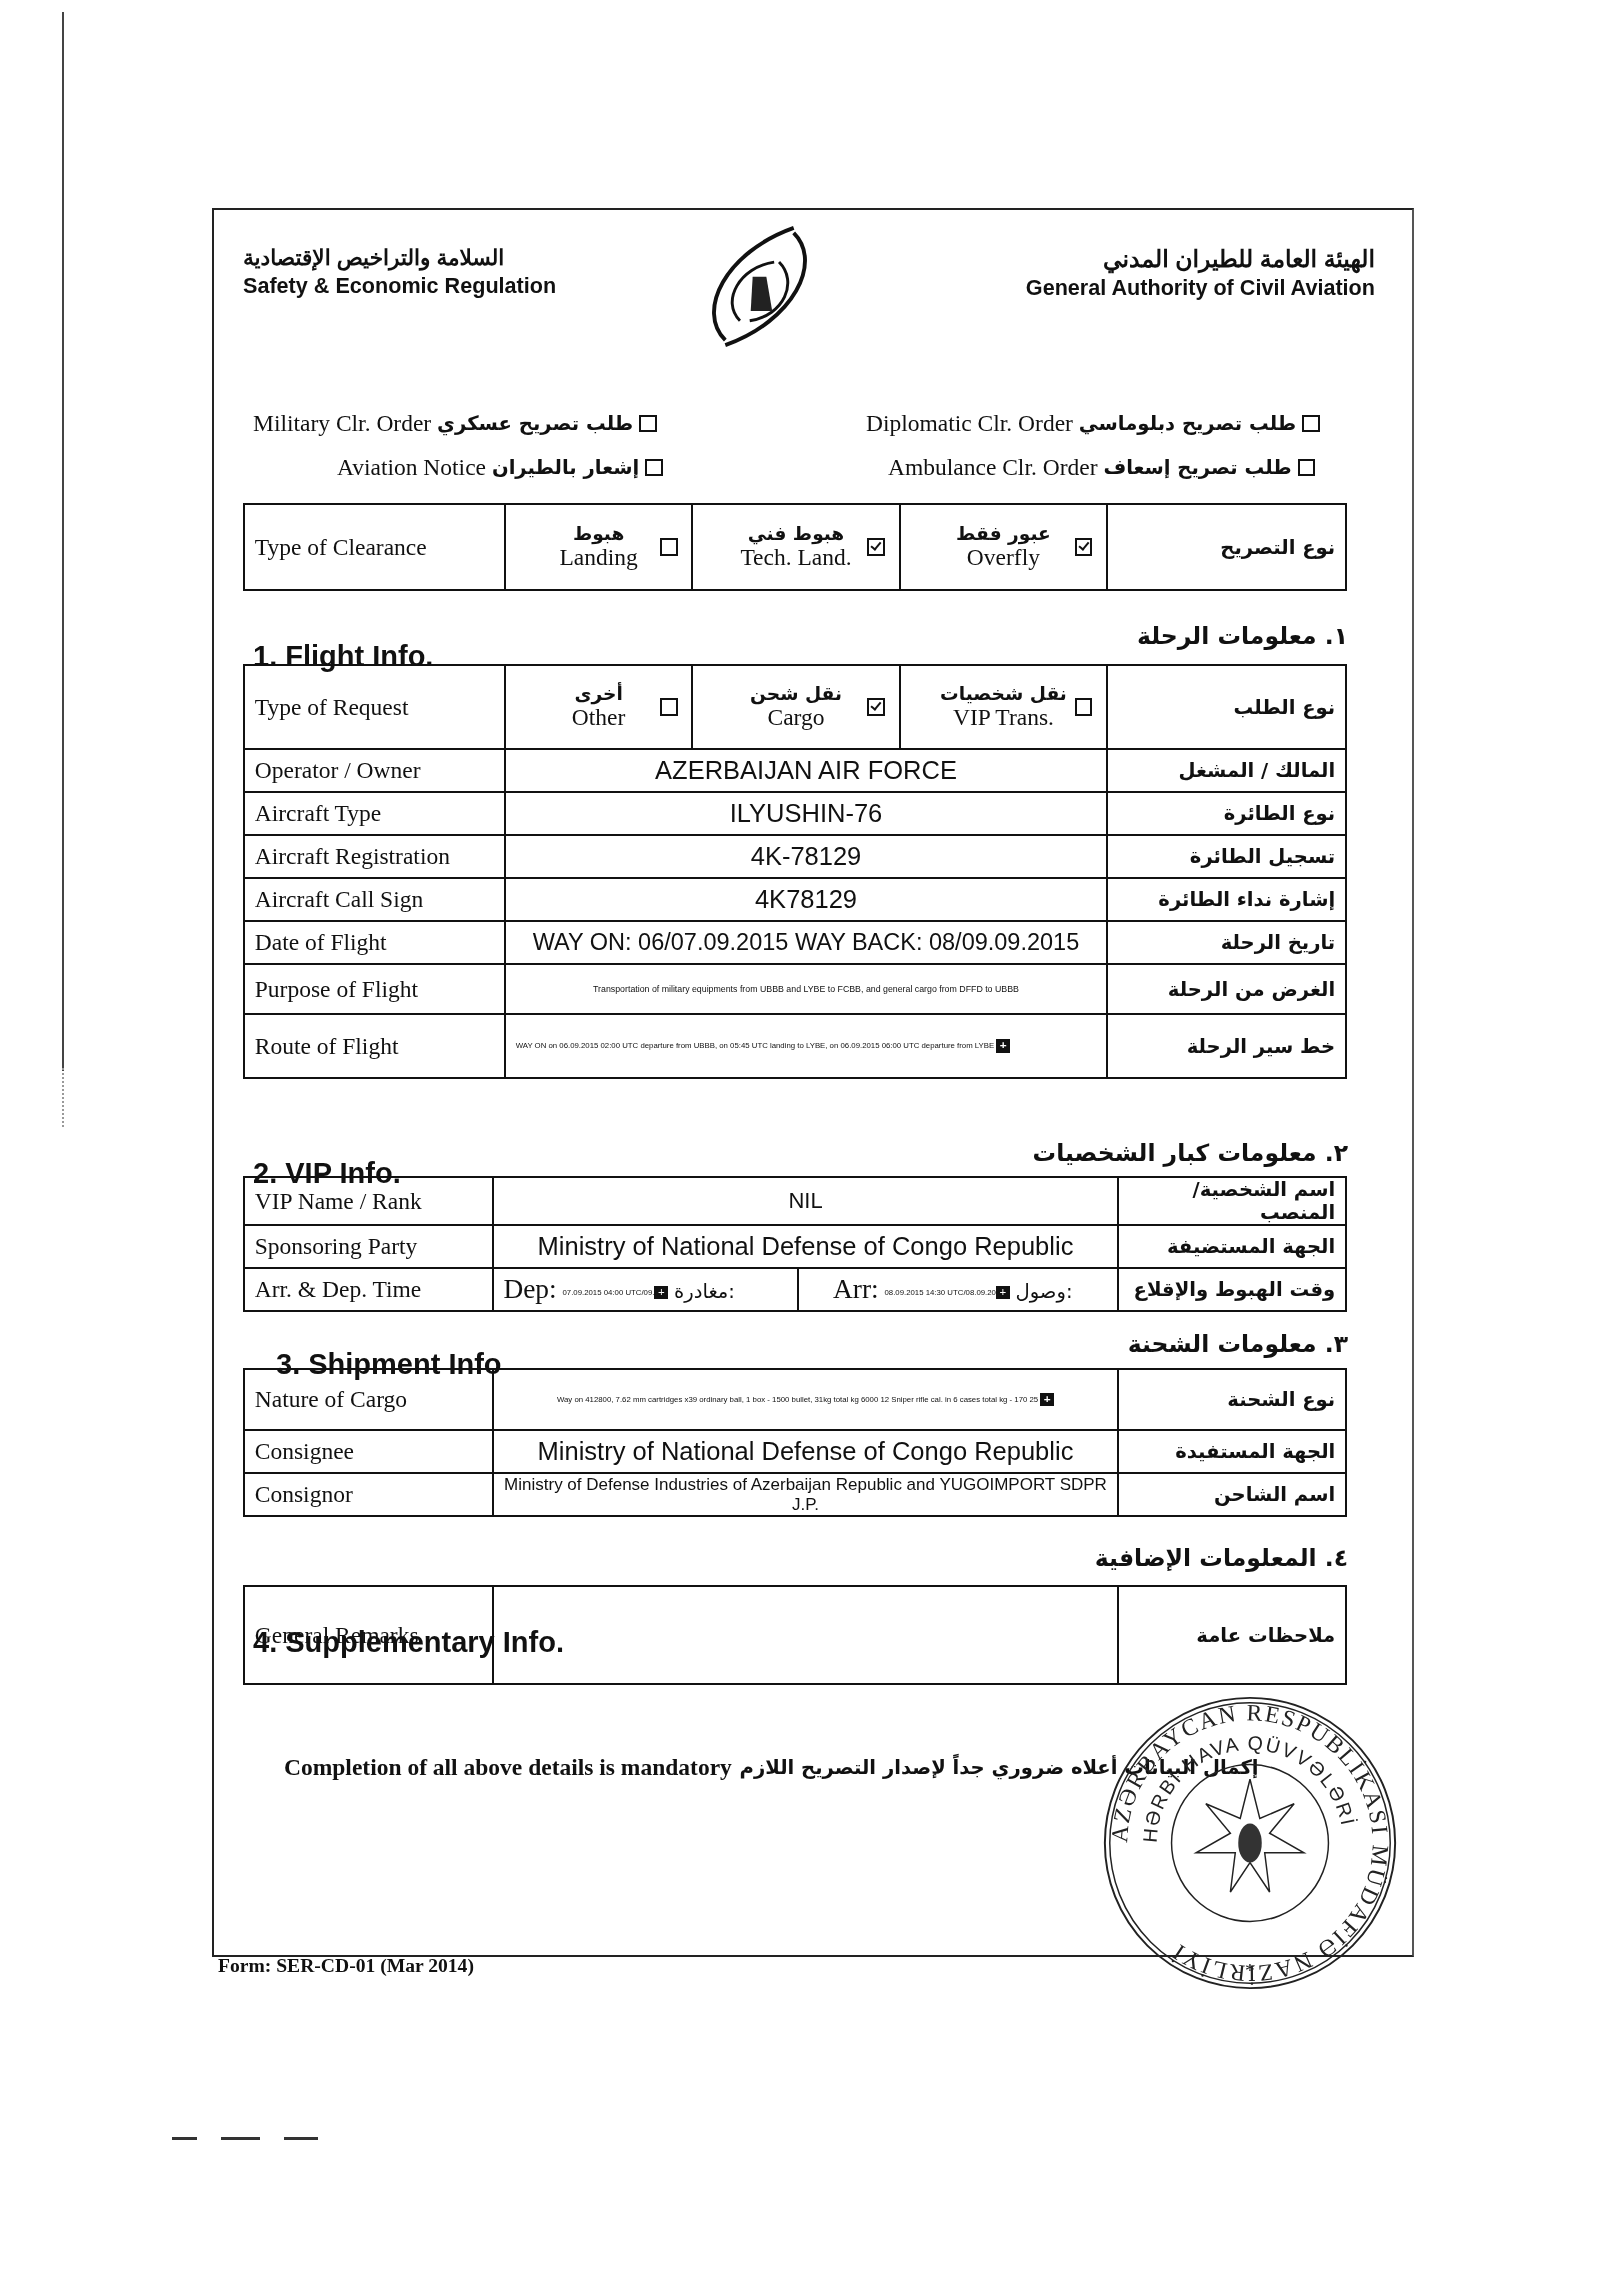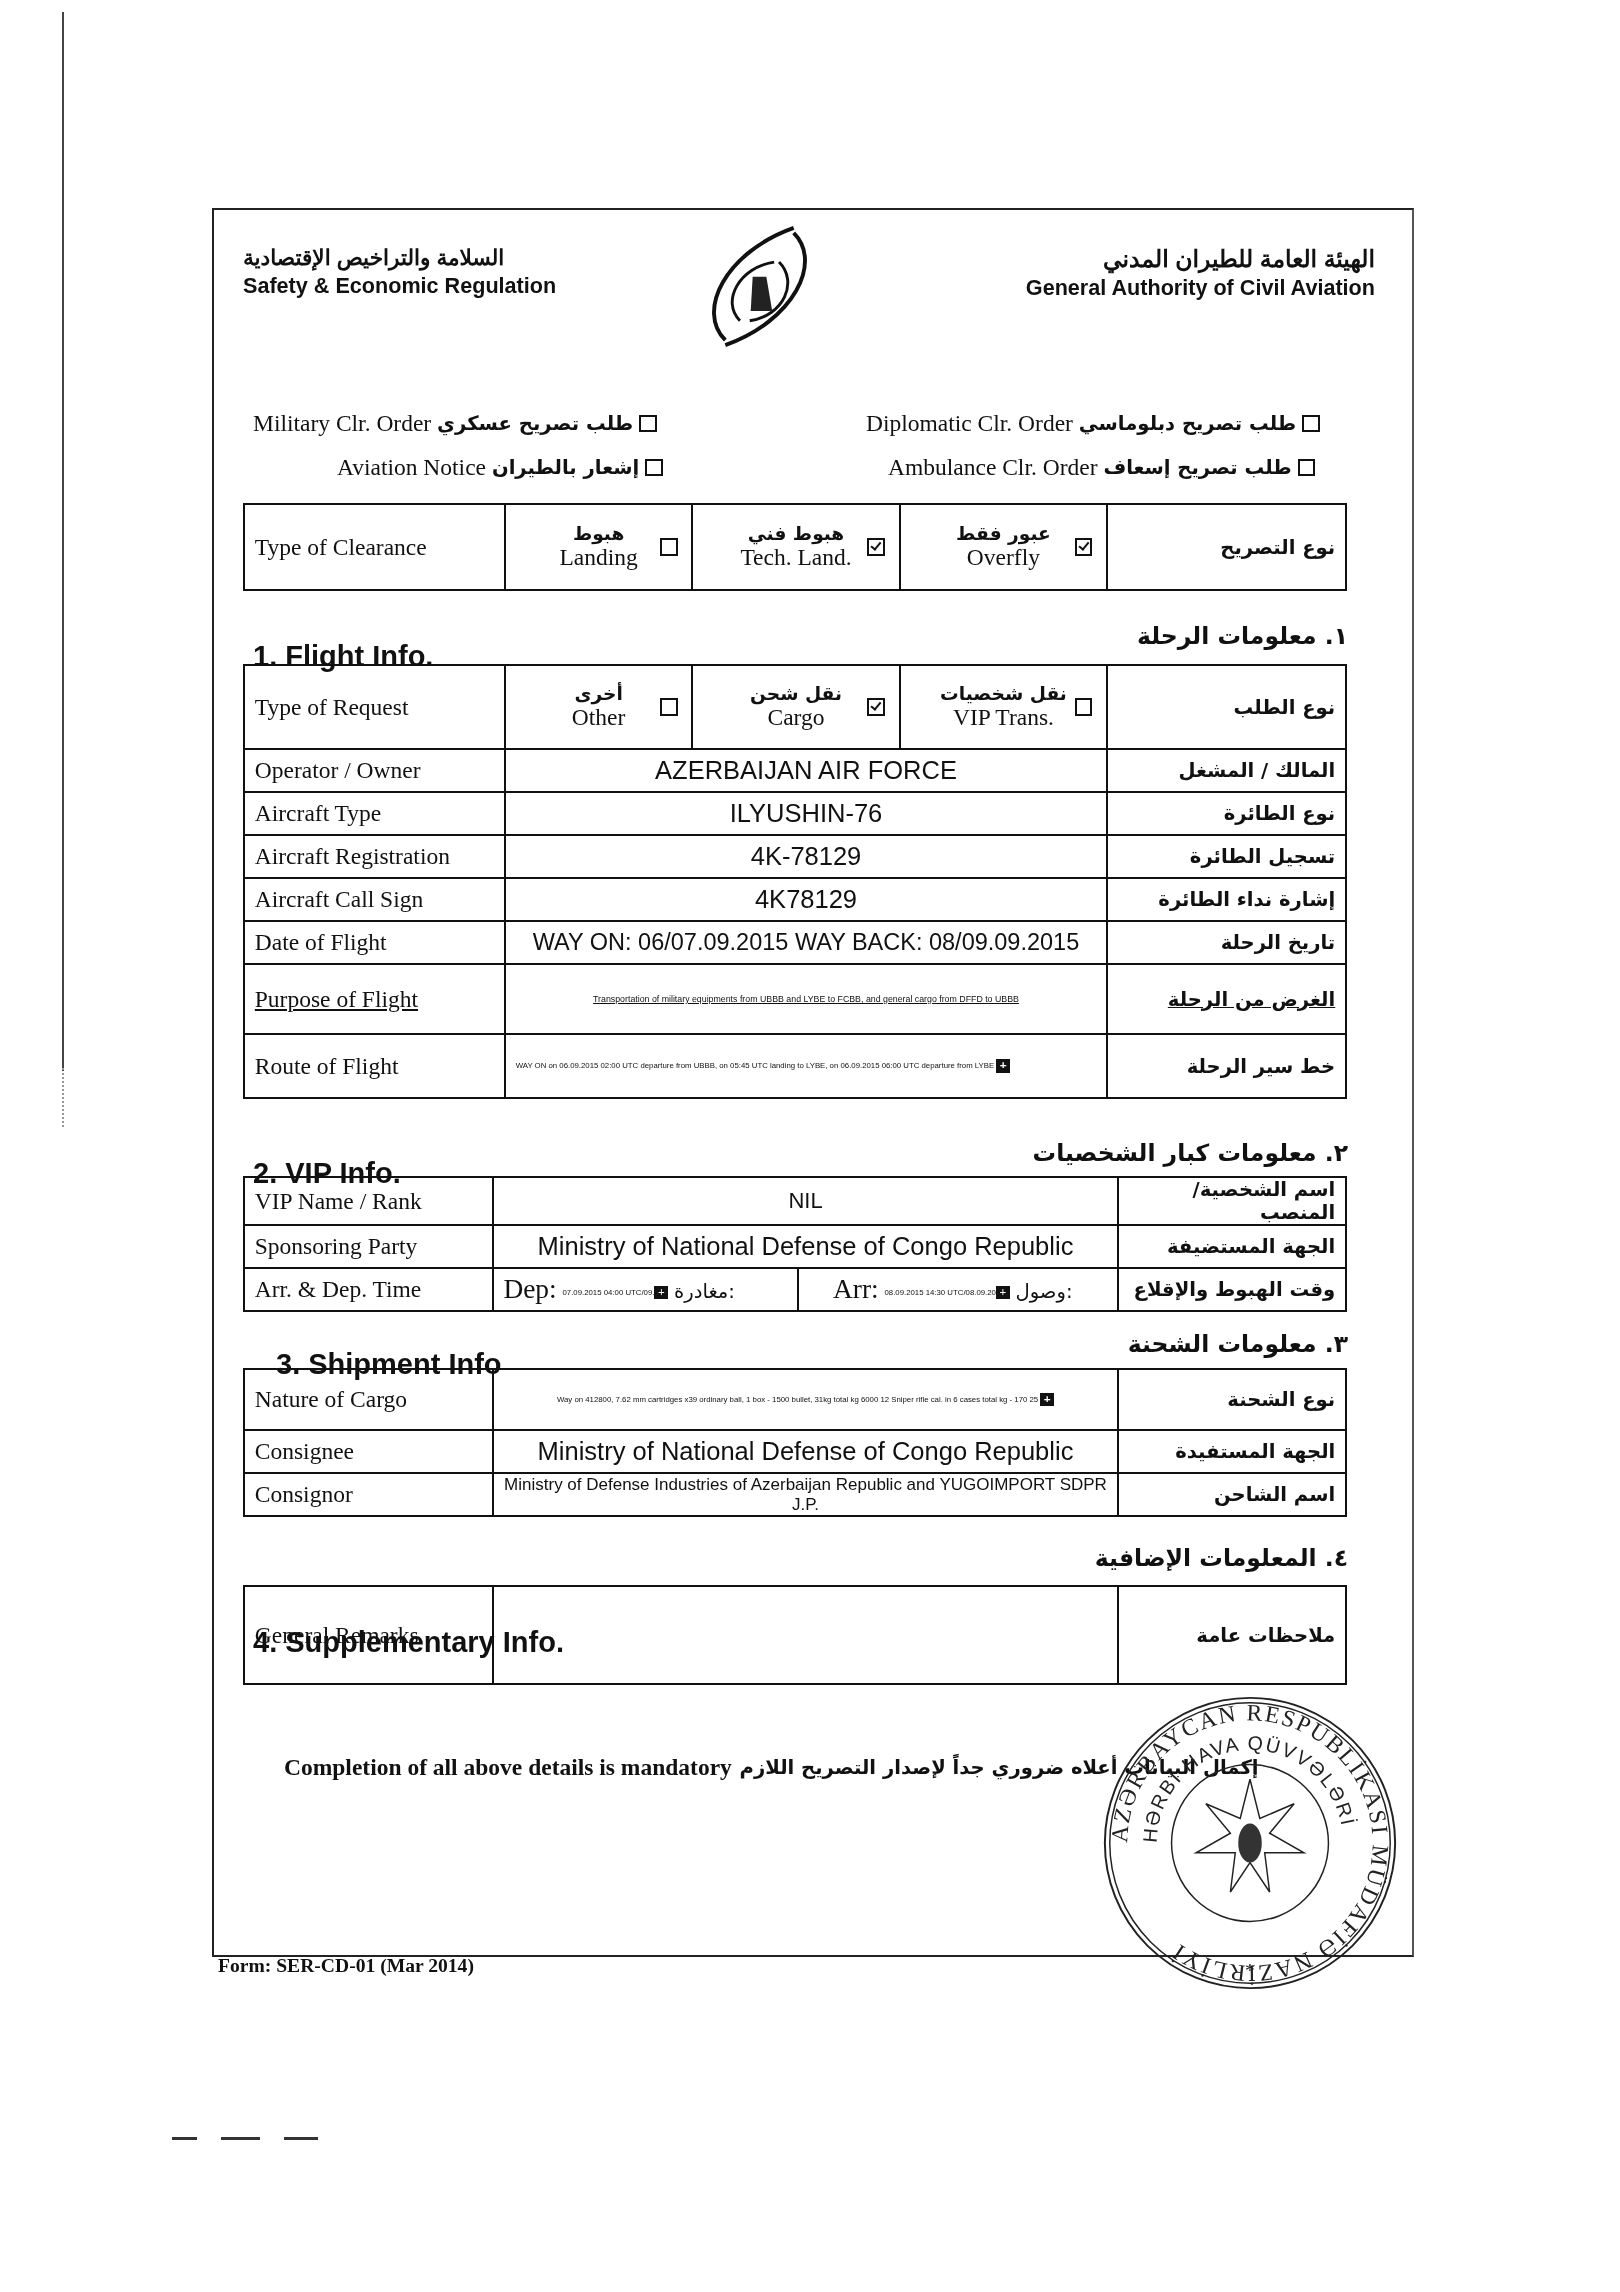--- a/index.html
+++ b/index.html
@@ -152,21 +152,21 @@
   <tr>
     <td class="lbl">Aircraft Call Sign</td>
     <td class="val" colspan="3">4K78129</td>
     <td class="arl">إشارة نداء الطائرة</td>
   </tr>
   <tr>
     <td class="lbl">Date of Flight</td>
     <td class="val" colspan="3" style="font-size:23.5px;">WAY ON: 06/07.09.2015 WAY BACK: 08/09.09.2015</td>
     <td class="arl">تاريخ الرحلة</td>
   </tr>
-  <tr style="height:70px;text-decoration:underline;">
+  <tr style="height:50px;">
     <td class="lbl">Purpose of Flight</td>
     <td class="small" colspan="3">Transportation of military equipments from UBBB and LYBE to FCBB, and general cargo from DFFD to UBBB</td>
     <td class="arl">الغرض من الرحلة</td>
   </tr>
   <tr style="height:64px;">
     <td class="lbl">Route of Flight</td>
     <td class="small" colspan="3" style="text-align:left;font-size:7.8px;">
       <span>WAY ON  on 06.09.2015 02:00 UTC departure from UBBB, on 05:45 UTC landing to LYBE,  on 06.09.2015  06:00 UTC departure from LYBE</span>
       <span class="plus">+</span>
     </td>

